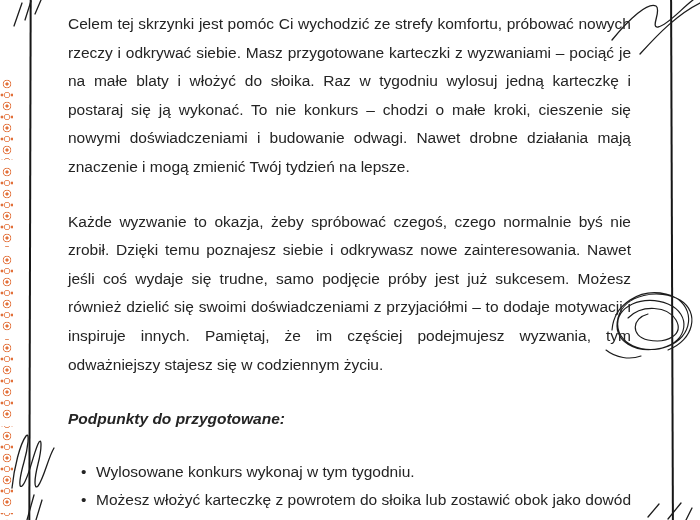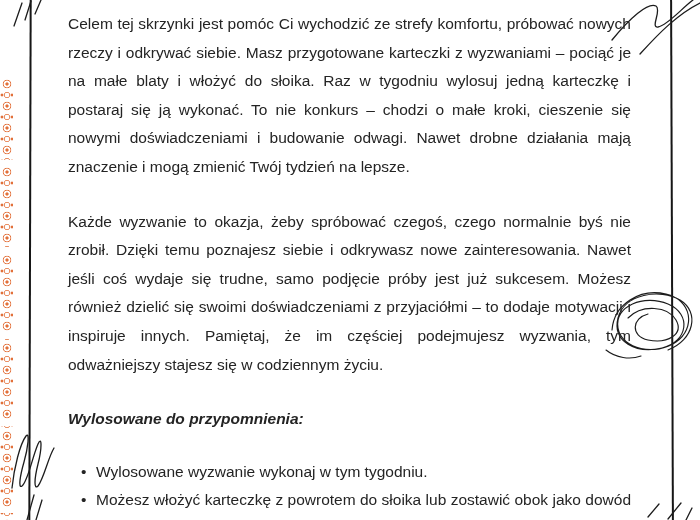--- a/index.html
+++ b/index.html
@@ -128,18 +128,18 @@
       <path d="M 648 517 L 659 504"></path>
       <path d="M 668 519 L 681 503"></path>
       <path d="M 686 520 L 692 508"></path>
     </g>
   </g>
 </svg>
 
 <div class="text-block">
   <p class="body-paragraph">Celem tej skrzynki jest pomóc Ci wychodzić ze strefy komfortu, próbować nowych rzeczy i odkrywać siebie. Masz przygotowane karteczki z wyzwaniami – pociąć je na małe blaty i włożyć do słoika. Raz w tygodniu wylosuj jedną karteczkę i postaraj się ją wykonać. To nie konkurs – chodzi o małe kroki, cieszenie się nowymi doświadczeniami i budowanie odwagi. Nawet drobne działania mają znaczenie i mogą zmienić Twój tydzień na lepsze.</p>
   <p class="body-paragraph">Każde wyzwanie to okazja, żeby spróbować czegoś, czego normalnie byś nie zrobił. Dzięki temu poznajesz siebie i odkrywasz nowe zainteresowania. Nawet jeśli coś wydaje się trudne, samo podjęcie próby jest już sukcesem. Możesz również dzielić się swoimi doświadczeniami z przyjaciółmi – to dodaje motywacji i inspiruje innych. Pamiętaj, że im częściej podejmujesz wyzwania, tym odważniejszy stajesz się w codziennym życiu.</p>
-  <h3 class="subheading">Wylosowane do przypomnienia:</h3>
+  <h3 class="subheading">Podpunkty do przygotowane:</h3>
   <ul class="reminder-list">
-    <li>Wylosowane wyzwanie wykonaj w tym tygodniu.</li>
+    <li>Wylosowane konkurs wykonaj w tym tygodniu.</li>
     <li>Możesz włożyć karteczkę z powrotem do słoika lub zostawić obok jako dowód odwagi.</li>
   </ul>
 </div>
 
 </body></html>

